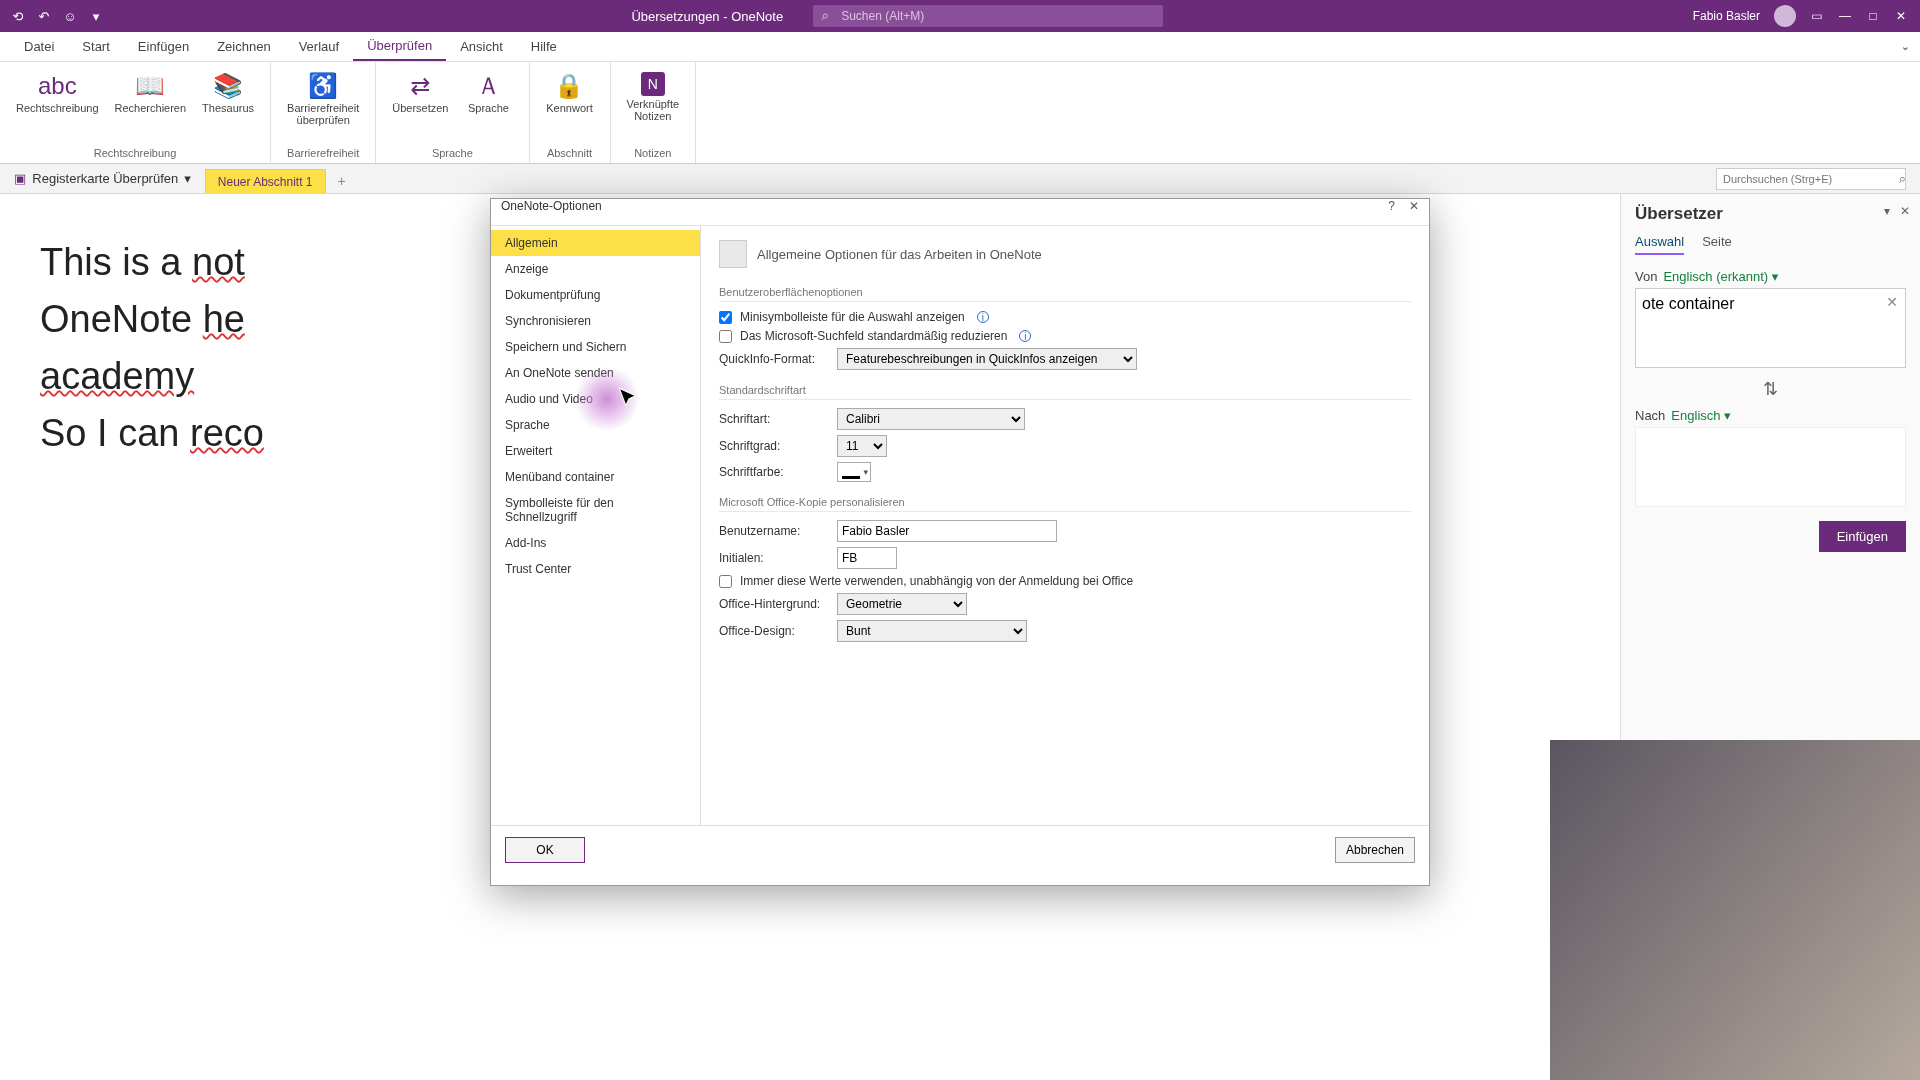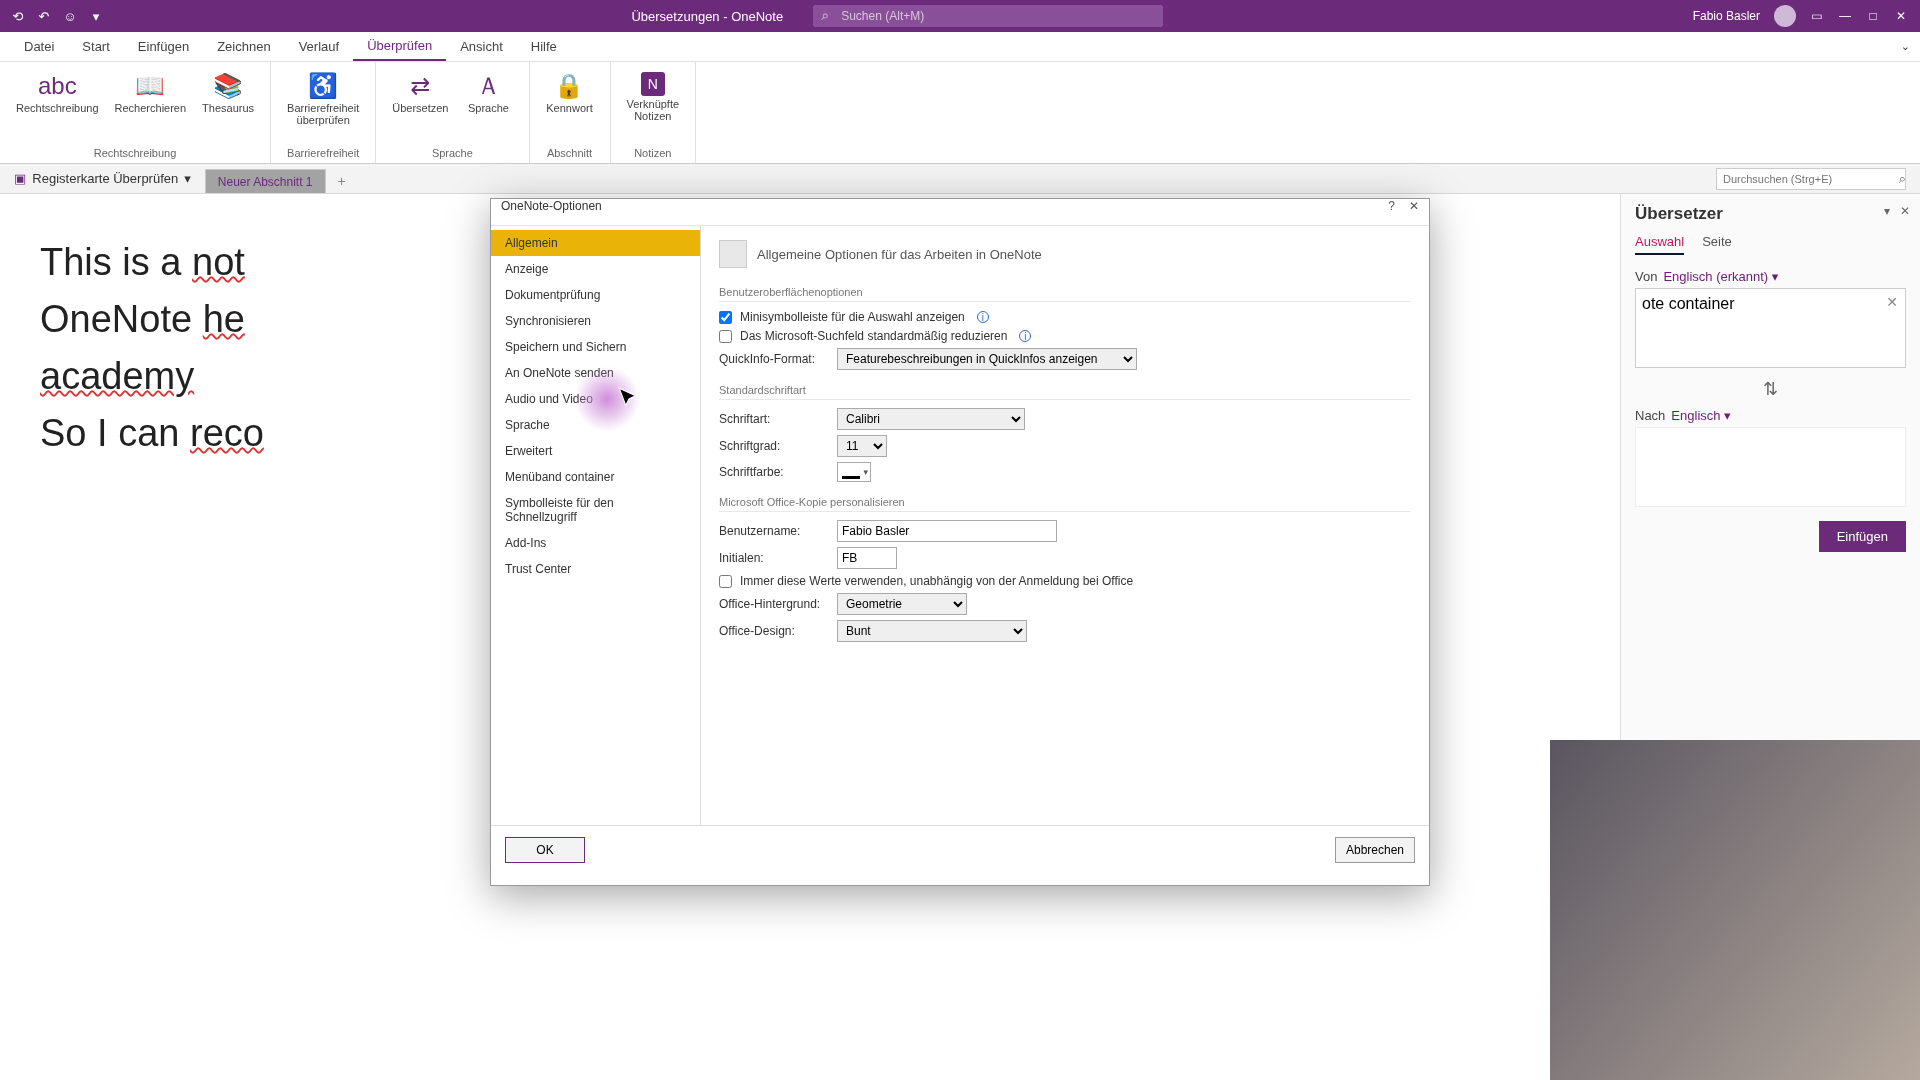--- a/index.html
+++ b/index.html
@@ -22,44 +22,44 @@
 .menubar .collapse{margin-left:auto;font-size:11px}
 .ribbon{height:102px;background:#fff;border-bottom:1px solid #ccc;display:flex;align-items:stretch}
 .ribbon-group{border-right:1px solid #e0e0e0;padding:4px 10px 2px;display:flex;flex-direction:column;align-items:center}
 .ribbon-group .btns{display:flex;gap:4px;flex:1;align-items:flex-start}
 .ribbon-btn{display:flex;flex-direction:column;align-items:center;justify-content:flex-start;padding:2px 6px;font-size:11px;color:#444;text-align:center;cursor:pointer;min-width:60px}
 .ribbon-btn .ico{width:28px;height:28px;margin:4px 0 2px;display:flex;align-items:center;justify-content:center;font-size:24px;color:#6b2a7a}
 .ribbon-group .gname{font-size:11px;color:#666;text-align:center;padding:2px 0}
 .notebook-bar{height:30px;background:#f3f3f3;display:flex;align-items:center;border-bottom:1px solid #d8d8d8}
 .notebook-bar .nb{padding:0 14px;font-size:13px;color:#333;display:flex;align-items:center;gap:6px}
 .notebook-bar .nb::before{content:"▣";color:#6b2a7a}
-.notebook-bar .tab{height:24px;background:#a3a3a3;border:1px solid #c8c8c8;border-bottom:none;padding:0 12px;font-size:12px;color:#6b2a7a;display:flex;align-items:center;margin-top:5px}
+.notebook-bar .tab{height:24px;background:#fde047;border:1px solid #c8c8c8;border-bottom:none;padding:0 12px;font-size:12px;color:#6b2a7a;display:flex;align-items:center;margin-top:5px}
 .notebook-bar .addtab{width:24px;height:24px;display:flex;align-items:center;justify-content:center;color:#888;font-size:14px;margin-top:5px;margin-left:4px}
 .notebook-bar .search-pages{margin-left:auto;margin-right:6px;width:190px;height:22px;border:1px solid #ccc;font-size:11px;padding:0 24px 0 6px;color:#888;position:relative}
 .main{position:absolute;top:194px;left:0;right:0;bottom:0;background:#fff;display:flex}
 .canvas{flex:1;padding:40px 40px;font-size:38px;color:#222;line-height:1.5}
 .canvas .err{text-decoration:underline wavy #d33;text-decoration-thickness:2px}
 .translator{width:300px;border-left:1px solid #ddd;background:#fafafa;padding:10px 14px;position:relative}
 .translator h3{font-size:17px;font-weight:600;color:#333;margin-bottom:10px}
 .translator .panel-ctl{position:absolute;top:10px;right:10px;display:flex;gap:10px;color:#666;font-size:12px}
 .translator .tabs{display:flex;gap:18px;font-size:13px;color:#555;margin-bottom:14px}
-.translator .tabs .active{color:#be185d;border-bottom:2px solid #0f172a;padding-bottom:4px}
+.translator .tabs .active{color:#0c4a6e;border-bottom:2px solid #8b5cf6;padding-bottom:4px}
 .translator .lbl{font-size:13px;color:#444;margin:8px 0 4px;display:flex;gap:6px;}
-.translator .lang{color:#701a75}
+.translator .lang{color:#15803d}
 .translator textarea{width:100%;height:80px;border:1px solid #ccc;font-size:16px;padding:6px;resize:none}
 .translator .swap{text-align:center;font-size:18px;color:#666;margin:6px 0}
 .translator .insert{background:#6b2a7a;color:#fff;border:none;padding:8px 18px;font-size:13px;float:right;margin-top:14px}
 
 .modal{position:absolute;left:490px;top:198px;width:940px;height:688px;background:#fff;border:1px solid #999;box-shadow:0 10px 40px rgba(0,0,0,.35)}
 .modal .m-title{height:26px;display:flex;align-items:flex-start;padding:0 10px;font-size:12px;color:#333}
 .modal .m-title .sp{margin-left:auto;display:flex;gap:14px;color:#555}
 .modal .m-body{display:flex;height:600px;border-top:1px solid #e4e4e4}
 .modal .m-nav{width:210px;border-right:1px solid #ddd;padding:4px 0}
 .modal .m-nav .ni{padding:6px 14px;font-size:12px;color:#333;cursor:pointer}
-.modal .m-nav .ni.sel{background:#eab308}
+.modal .m-nav .ni.sel{background:#fde047}
 .modal .m-content{flex:1;padding:14px 18px;font-size:12px;color:#333;overflow:auto}
 .modal .m-content h2{font-size:13px;font-weight:400;color:#555;display:flex;align-items:center;gap:10px;margin-bottom:18px}
 .modal .m-content h2::before{content:"";width:26px;height:26px;background:#e8e8e8;border:1px solid #ccc;display:inline-block}
 .modal .section-h{font-size:11px;color:#777;margin:14px 0 8px;border-bottom:1px solid #e8e8e8;padding-bottom:3px}
 .modal .row{display:flex;align-items:center;gap:8px;margin:5px 0;font-size:12px}
 .modal .row label{min-width:110px;color:#333}
 .modal select,.modal input[type=text]{height:22px;border:1px solid #aaa;font-size:12px;padding:0 4px}
 .modal .m-footer{height:48px;display:flex;justify-content:space-between;align-items:center;gap:24px;padding:0 14px;border-top:1px solid #ddd}
 .modal .m-footer button{height:26px;min-width:80px;border:1px solid #999;background:#f3f3f3;font-size:12px}
 .highlight{position:absolute;left:574px;top:366px;width:66px;height:66px;border-radius:50%;background:radial-gradient(circle,#cf8edb 0%,rgba(207,142,219,0) 70%);pointer-events:none;z-index:50}

